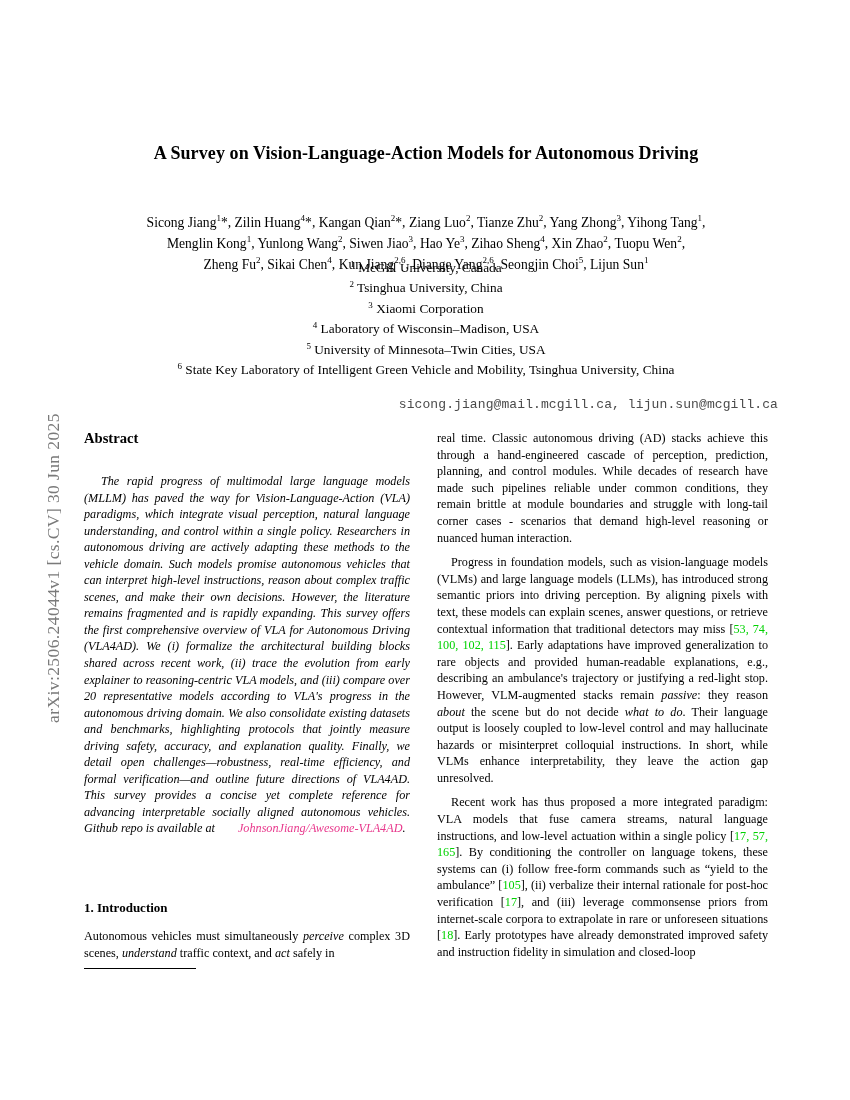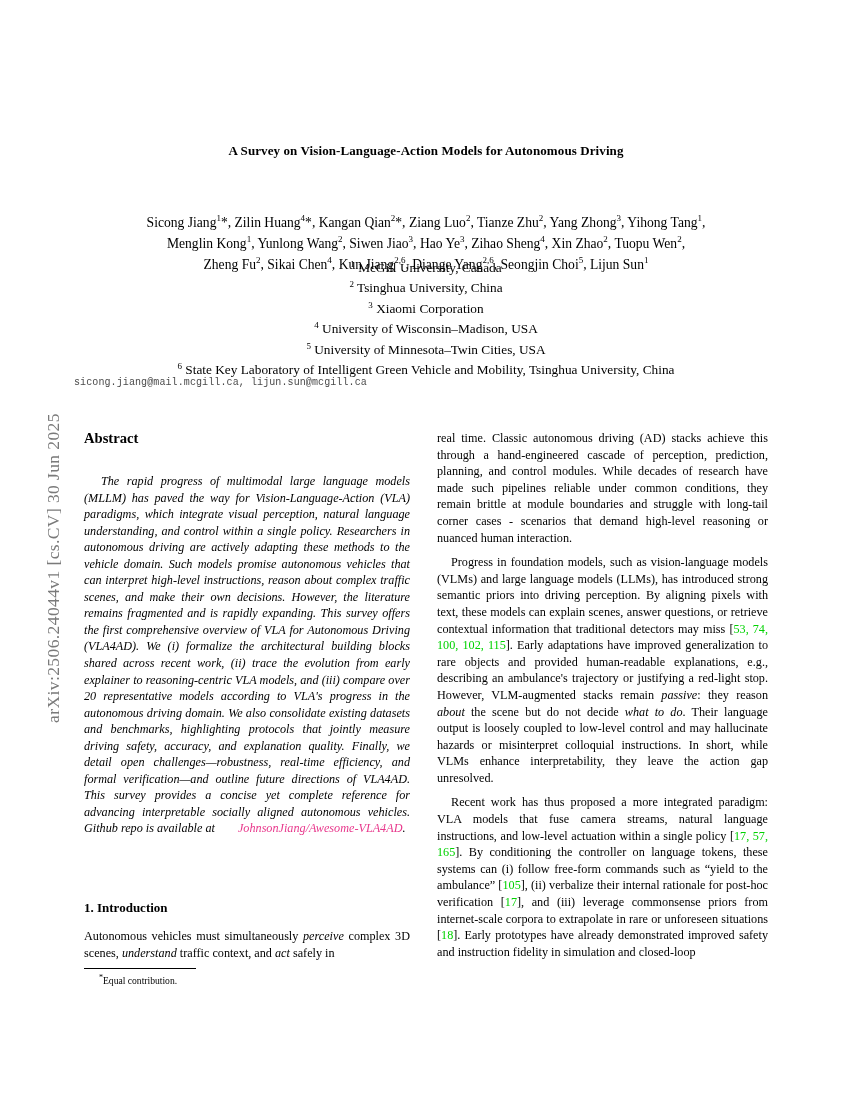--- a/index.html
+++ b/index.html
@@ -42,21 +42,21 @@
     width: 850px;
     height: 1100px;
   }
 
   .title {
     position: absolute;
     left: 84px;
     top: 143px;
     width: 684px;
     text-align: center;
-    font-size: 13px;
+    font-size: 18px;
     font-weight: bold;
     letter-spacing: 0.1px;
   }
 
   .authors {
     position: absolute;
     left: 74px;
     top: 213px;
     width: 704px;
     text-align: center;
@@ -72,25 +72,25 @@
     width: 704px;
     text-align: center;
     font-size: 13.3px;
     line-height: 20.4px;
   }
   .affiliations sup { font-size: 9px; vertical-align: super; line-height: 0; }
 
   .emails {
     position: absolute;
     left: 74px;
-    top: 377px;
+    top: 397px;
     width: 704px;
-    text-align: left;
+    text-align: right;
     font-family: "Liberation Mono", "DejaVu Sans Mono", monospace;
-    font-size: 10px;
+    font-size: 13px;
     color: #4a4a4a;
     letter-spacing: 0.1px;
   }
 
   
   .col-left {
     position: absolute;
     left: 84px;
     top: 430px;
     width: 326px;
@@ -174,39 +174,38 @@
   <div class="authors">
     <div><span class="roman">Sicong Jiang<sup>1</sup>*, Zilin Huang<sup>4</sup>*, Kangan Qian<sup>2</sup>*, Ziang Luo<sup>2</sup>, Tianze Zhu<sup>2</sup>, Yang Zhong<sup>3</sup>, Yihong Tang<sup>1</sup>,</span></div>
     <div><span class="roman">Menglin Kong<sup>1</sup>, Yunlong Wang<sup>2</sup>, Siwen Jiao<sup>3</sup>, Hao Ye<sup>3</sup>, Zihao Sheng<sup>4</sup>, Xin Zhao<sup>2</sup>, Tuopu Wen<sup>2</sup>,</span></div>
     <div><span class="roman">Zheng Fu<sup>2</sup>, Sikai Chen<sup>4</sup>, Kun Jiang<sup>2,6</sup>, Diange Yang<sup>2,6</sup>, Seongjin Choi<sup>5</sup>, Lijun Sun<sup>1</sup></span></div>
   </div>
 
   <div class="affiliations">
     <div><sup>1</sup> <span>McGill University, Canada</span></div>
     <div><sup>2</sup> <span>Tsinghua University, China</span></div>
     <div><sup>3</sup> <span>Xiaomi Corporation</span></div>
-    <div><sup>4</sup> <span>University of Wisconsin–Madison, USA</span></div>
+    <div><sup>4</sup> <span>Laboratory of Wisconsin–Madison, USA</span></div>
     <div><sup>5</sup> <span>University of Minnesota–Twin Cities, USA</span></div>
     <div><sup>6</sup> <span>State Key Laboratory of Intelligent Green Vehicle and Mobility, Tsinghua University, China</span></div>
   </div>
 
   <div class="emails">sicong.jiang@mail.mcgill.ca, lijun.sun@mcgill.ca</div>
 
   <div class="col-left">
     <div class="abstract-heading">Abstract</div>
     <p class="abstract-body"><span>The rapid progress of multimodal large language models (MLLM) has paved the way for Vision-Language-Action (VLA) paradigms, which integrate visual perception, natural language understanding, and control within a single policy. Researchers in autonomous driving are actively adapting these methods to the vehicle domain. Such models promise autonomous vehicles that can interpret high-level instructions, reason about complex traffic scenes, and make their own decisions. However, the literature remains fragmented and is rapidly expanding. This survey offers the first comprehensive overview of VLA for Autonomous Driving (VLA4AD). We (i) formalize the architectural building blocks shared across recent work, (ii) trace the evolution from early explainer to reasoning-centric VLA models, and (iii) compare over 20 representative models according to VLA's progress in the autonomous driving domain. We also consolidate existing datasets and benchmarks, highlighting protocols that jointly measure driving safety, accuracy, and explanation quality. Finally, we detail open challenges—robustness, real-time efficiency, and formal verification—and outline future directions of VLA4AD. This survey provides a concise yet complete reference for advancing interpretable socially aligned autonomous vehicles. Github repo is available at </span><span class="link">JohnsonJiang/Awesome-VLA4AD</span><span>.</span></p>
 
     <div class="intro-block">
       <div class="section-heading">1. Introduction</div>
       <p class="body-para first intro-para"><span>Autonomous vehicles must simultaneously </span><em>perceive</em><span> complex 3D scenes, </span><em>understand</em><span> traffic context, and </span><em>act</em><span> safely in</span></p>
     </div>
   </div>
 
   <div class="footnote-rule"></div>
-  <div class="footnote"><sup>*</sup>Equal contribution.</div>
 
   <div class="col-right">
     <p class="body-para first right-para">real time. Classic autonomous driving (AD) stacks achieve this through a hand-engineered cascade of perception, prediction, planning, and control modules. While decades of research have made such pipelines reliable under common conditions, they remain brittle at module boundaries and struggle with long-tail corner cases - scenarios that demand high-level reasoning or nuanced human interaction.</p>
 
     <p class="body-para right-para"><span>Progress in foundation models, such as vision-language models (VLMs) and large language models (LLMs), has introduced strong semantic priors into driving perception. By aligning pixels with text, these models can explain scenes, answer questions, or retrieve contextual information that traditional detectors may miss [</span><span class="cite">53, 74, 100, 102, 115</span><span>]. Early adaptations have improved generalization to rare objects and provided human-readable explanations, e.g., describing an ambulance's trajectory or justifying a red-light stop. However, VLM-augmented stacks remain </span><em>passive</em><span>: they reason </span><em>about</em><span> the scene but do not decide </span><em>what to do</em><span>. Their language output is loosely coupled to low-level control and may hallucinate hazards or misinterpret colloquial instructions. In short, while VLMs enhance interpretability, they leave the action gap unresolved.</span></p>
 
     <p class="body-para right-para"><span>Recent work has thus proposed a more integrated paradigm: VLA models that fuse camera streams, natural language instructions, and low-level actuation within a single policy [</span><span class="cite">17, 57, 165</span><span>]. By conditioning the controller on language tokens, these systems can (i) follow free-form commands such as “yield to the ambulance” [</span><span class="cite">105</span><span>], (ii) verbalize their internal rationale for post-hoc verification [</span><span class="cite">17</span><span>], and (iii) leverage commonsense priors from internet-scale corpora to extrapolate in rare or unforeseen situations [</span><span class="cite">18</span><span>]. Early prototypes have already demonstrated improved safety and instruction fidelity in simulation and closed-loop</span></p>
   </div>
 
 </div>

